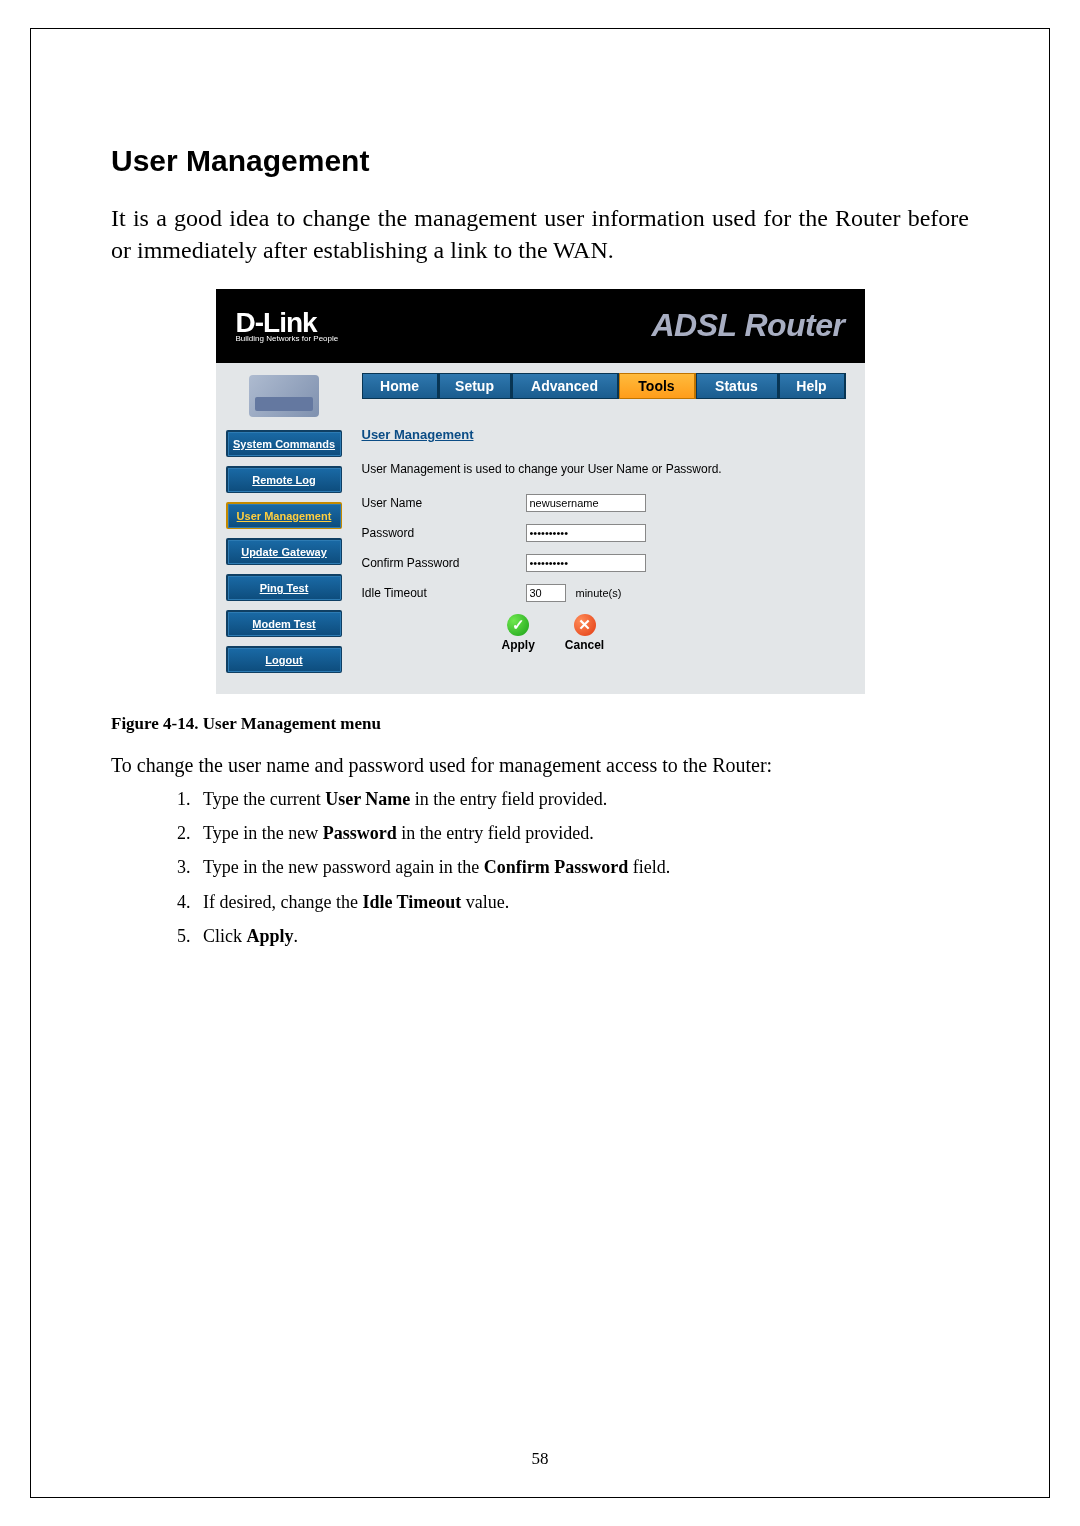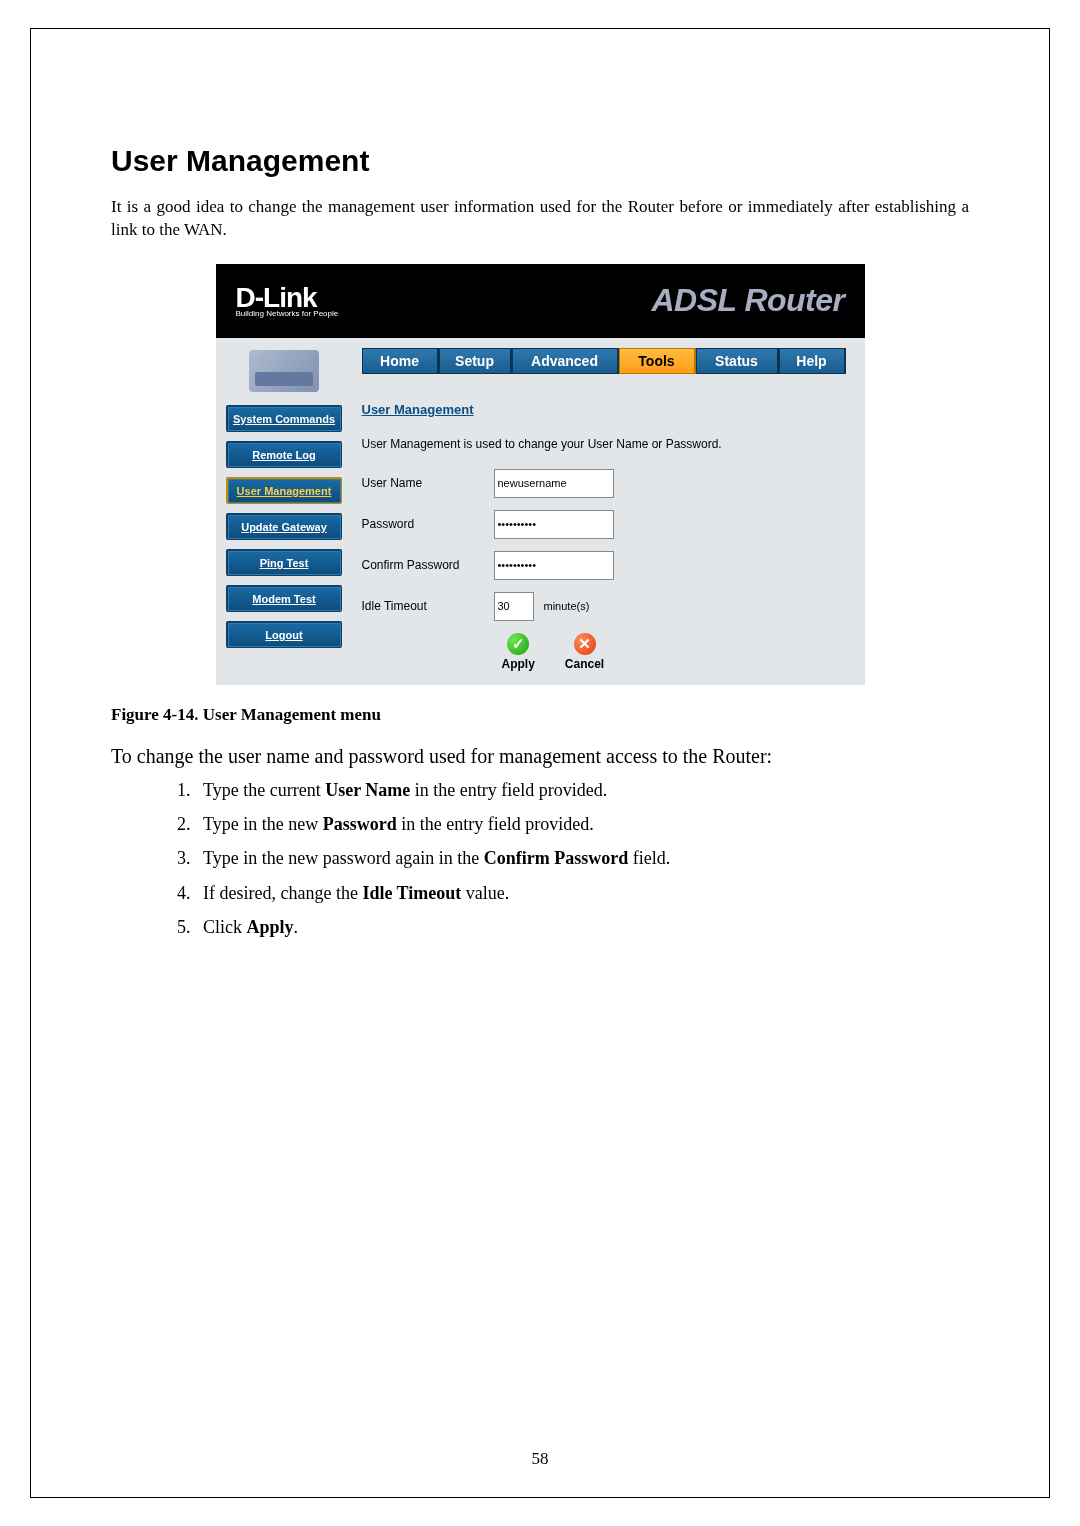--- a/index.html
+++ b/index.html
@@ -19,21 +19,21 @@
     padding:55px 80px 40px 80px;
     box-sizing:border-box;
   }
   h1[data-name="page-title"]{
     font-family:Arial,Helvetica,sans-serif;
     font-weight:bold;
     font-size:30px;
     margin:60px 0 18px 0;
   }
   .intro{
-    font-size:17px;
+    font-size:24px;
     text-align:justify;
     line-height:1.35;
     margin-bottom:22px;
   }
   .screenshot{
     width:649px;
     margin:0 auto;
     font-family:Arial,Helvetica,sans-serif;
     border:0;
   }
@@ -148,25 +148,26 @@
     font-size:12px;
     margin-bottom:18px;
   }
   .form-row{
     display:flex;
     align-items:center;
     margin-bottom:12px;
   }
   .form-row .lbl{width:132px;font-size:12px;}
   .form-row input[type=text],.form-row input[type=password]{
-    width:120px;height:29px;
+    width:120px;height:18px;
     font-size:11px;
     padding:0 3px;
     border:1px solid #888;
     box-sizing:border-box;
+    margin-left:32px;
   }
   .form-row input.timeout{width:40px;}
   .form-row .unit{font-size:11px;margin-left:10px;}
   .btn-row{
     display:flex;
     gap:30px;
     margin-left:140px;
     margin-top:8px;
   }
   .icon-btn{

